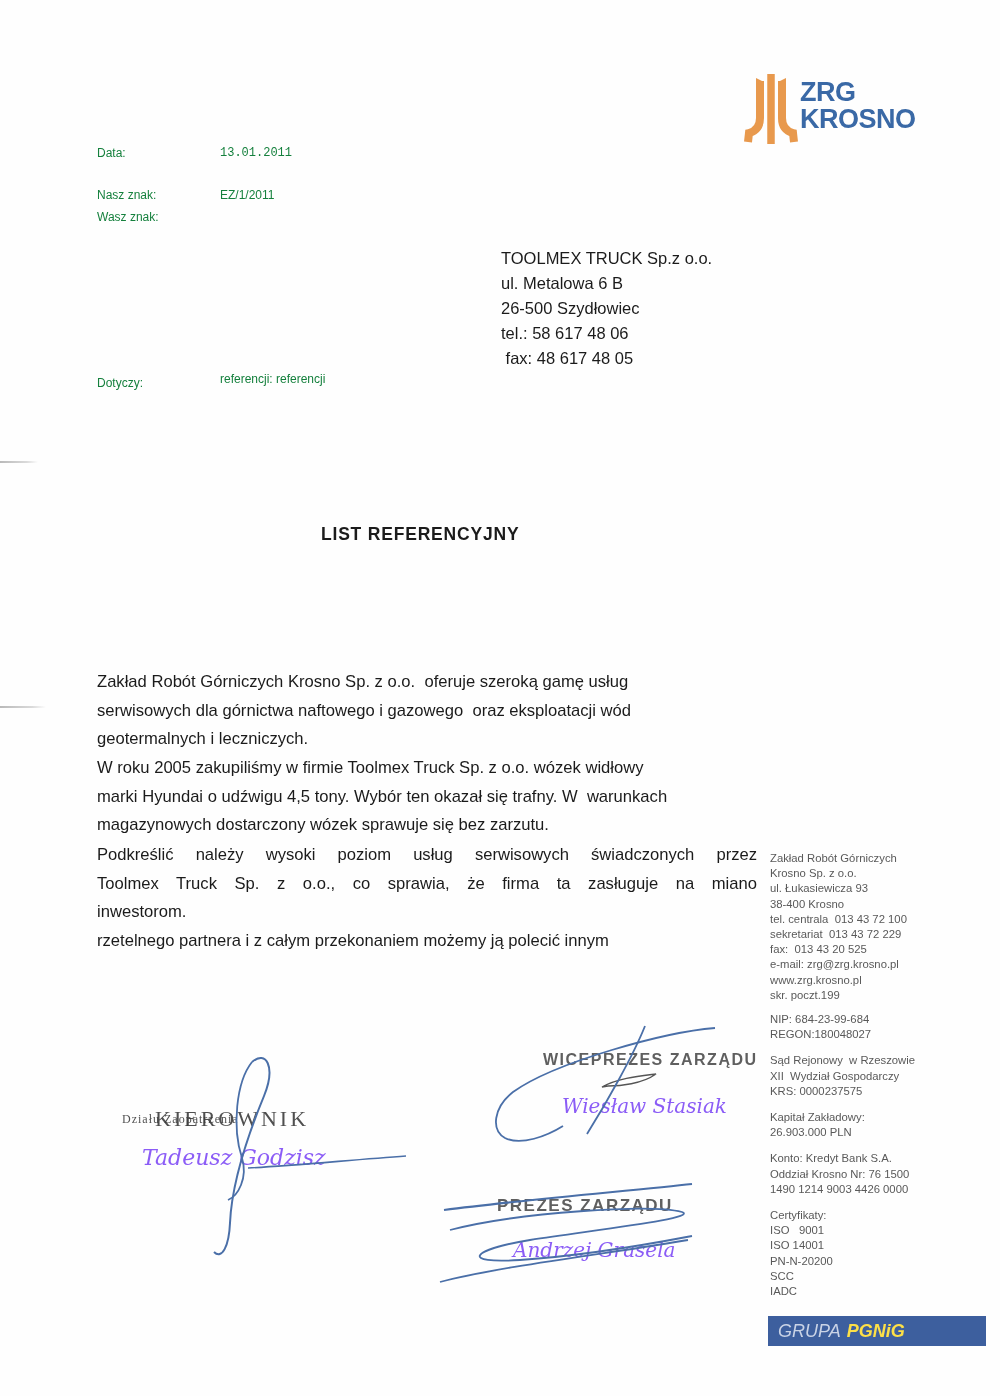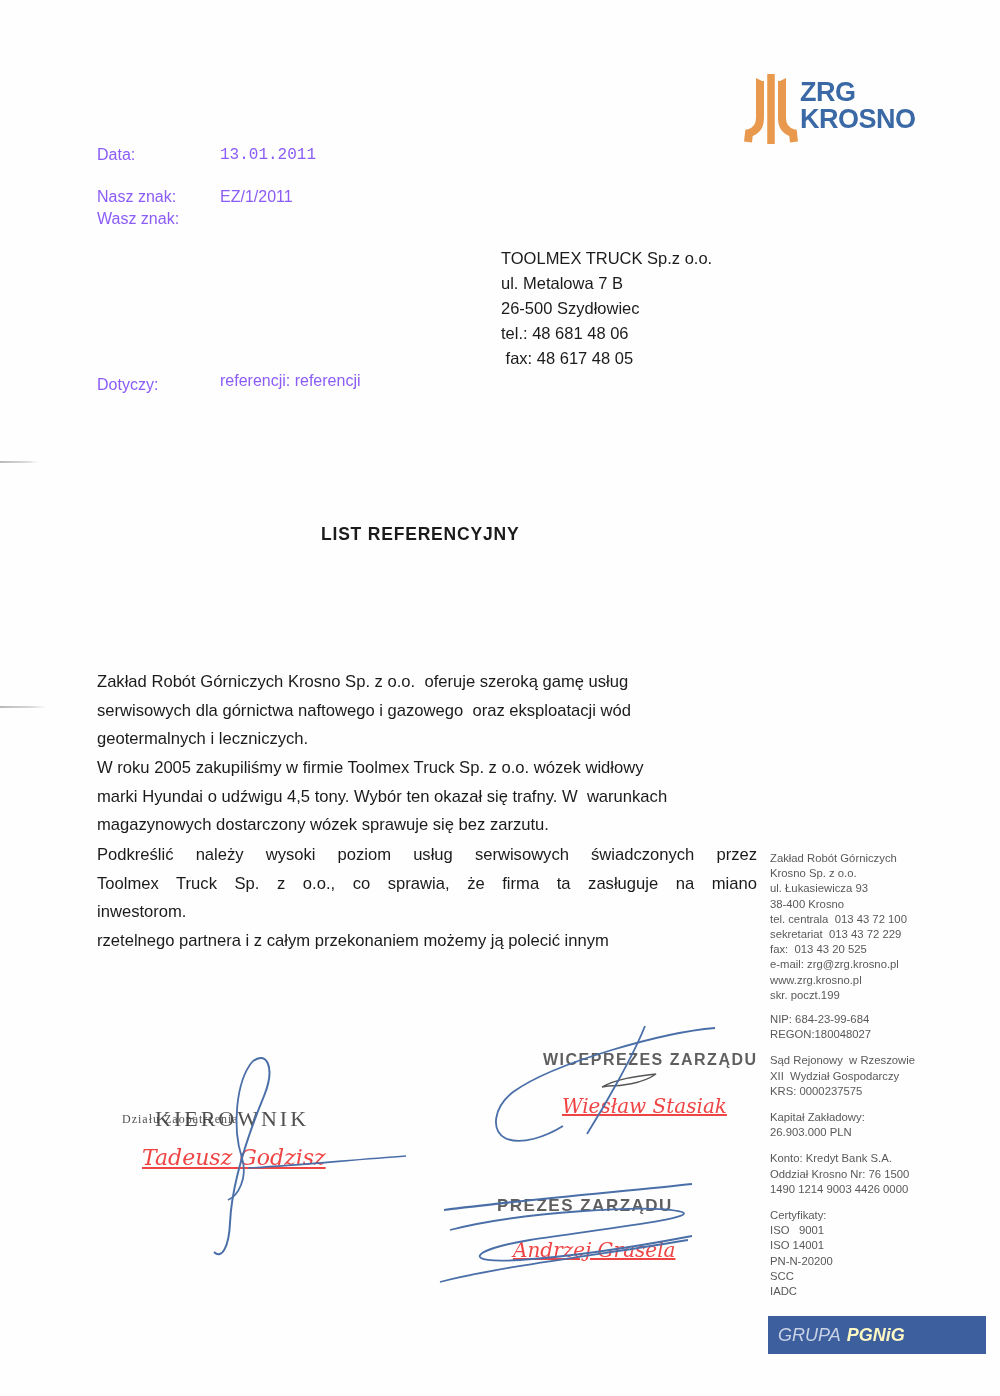--- a/index.html
+++ b/index.html
@@ -5,44 +5,44 @@
   html,body{margin:0;padding:0;background:#e8e8e8;}
   .page{
     position:relative;width:1000px;height:1396px;margin:0 auto;
     background:#fefefe;overflow:hidden;
     font-family:"Liberation Sans",sans-serif;color:#1b1b1b;
   }
   .abs{position:absolute;}
   
   .logo-word{font-weight:bold;font-size:27px;line-height:27px;color:#3a69a6;letter-spacing:-0.5px;}
   
-  .meta-label,.meta-value{font-size:16px;color:#8b5cf6;white-space:pre;}
+  .meta-label,.meta-value{font-size:12px;color:#15803d;white-space:pre;}
   
   .recipient{font-size:16.5px;line-height:25px;white-space:pre;}
   
   .title{font-size:17.5px;font-weight:bold;letter-spacing:0.8px;}
   
   .para{width:660px;font-size:16.6px;line-height:28.5px;white-space:pre-wrap;}
   .para.justified div:not(:last-child){text-align:justify;text-align-last:justify;}
   
   .sidebar{width:165px;font-size:11.3px;line-height:15.2px;color:#595959;}
   .sidebar .block{margin-bottom:11px;}
   .sidebar .block div{white-space:pre;}
   
   .stamp-serif{font-family:"Liberation Serif",serif;color:#383838;opacity:.88;}
   .stamp-sans{font-weight:bold;color:#444;opacity:.85;letter-spacing:1.5px;font-size:16px;}
-  .sig-name{font-family:"DejaVu Serif","Liberation Serif",serif;font-style:italic;color:#ef4444;text-decoration:underline;}
+  .sig-name{font-family:"DejaVu Serif","Liberation Serif",serif;font-style:italic;color:#8b5cf6;}
   
   .pgnig-bar{
-    left:768px;top:1316px;width:218px;height:38px;background:#3d5f9e;
+    left:768px;top:1316px;width:218px;height:30px;background:#3d5f9e;
     display:flex;align-items:center;padding-left:10px;box-sizing:border-box;
     font-style:italic;font-size:18px;line-height:30px;
   }
   .pgnig-bar .grupa{color:#c9d3e6;font-weight:400;margin-right:6px;}
-  .pgnig-bar .brand{color:#fef9c3;font-weight:bold;}
+  .pgnig-bar .brand{color:#fde047;font-weight:bold;}
   
   .fold{height:2px;background:linear-gradient(to right,#b9b9b9,#dadada 70%,transparent);}
   svg{display:block;}
 </style>
 </head>
 <body>
 
 <div class="page">
 
   <div class="abs" style="left:744px;top:72px;">
@@ -57,21 +57,21 @@
     <div class="logo-word">ZRG</div>
     <div class="logo-word">KROSNO</div>
   </div>
 
   <div class="abs meta-label" style="left:97px;top:146px;">Data:</div>
   <div class="abs meta-value" style="left:220px;top:146px;font-family:Liberation Mono, monospace;">13.01.2011</div>
   <div class="abs meta-label" style="left:97px;top:188px;">Nasz znak:</div>
   <div class="abs meta-value" style="left:220px;top:188px;">EZ/1/2011</div>
   <div class="abs meta-label" style="left:97px;top:210px;">Wasz znak:</div>
 
-  <div class="abs recipient" style="left:501px;top:246px;"><div>TOOLMEX TRUCK Sp.z o.o.</div><div>ul. Metalowa 7 B</div><div>26-500 Szydłowiec</div><div>tel.: 48 681 48 06</div><div> fax: 48 617 48 05</div></div>
+  <div class="abs recipient" style="left:501px;top:246px;"><div>TOOLMEX TRUCK Sp.z o.o.</div><div>ul. Metalowa 6 B</div><div>26-500 Szydłowiec</div><div>tel.: 58 617 48 06</div><div> fax: 48 617 48 05</div></div>
 
   <div class="abs meta-label" style="left:97px;top:376px;">Dotyczy:</div>
   <div class="abs meta-value" style="left:220px;top:372px;">referencji: referencji</div>
 
   <div class="abs fold" style="left:0;top:461px;width:38px;"></div>
   <div class="abs fold" style="left:0;top:706px;width:46px;"></div>
 
   <div class="abs title" style="left:321px;top:524px;">LIST REFERENCYJNY</div>
 
   <div class="abs para" style="left:97px;top:668px;"><div>Zakład Robót Górniczych Krosno Sp. z o.o.  oferuje szeroką gamę usług</div><div>serwisowych dla górnictwa naftowego i gazowego  oraz eksploatacji wód</div><div>geotermalnych i leczniczych.</div></div>

